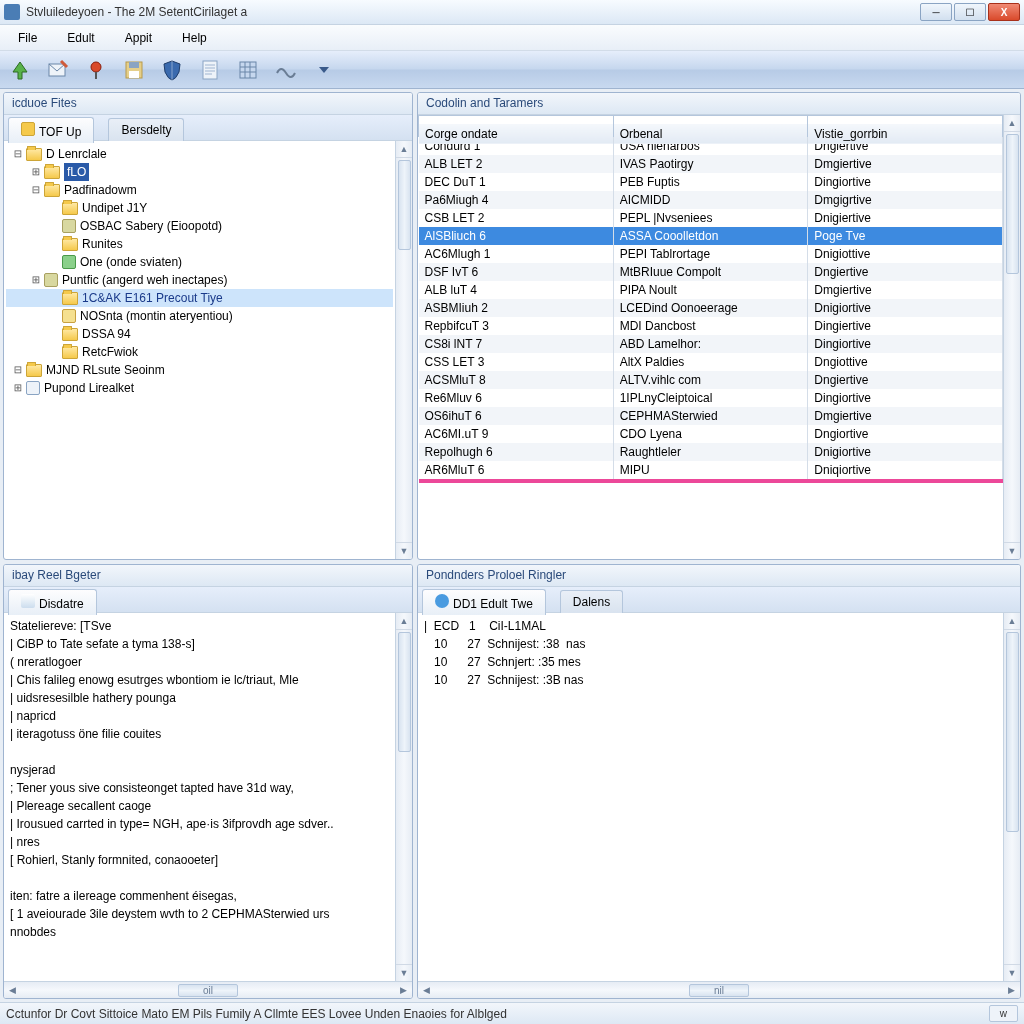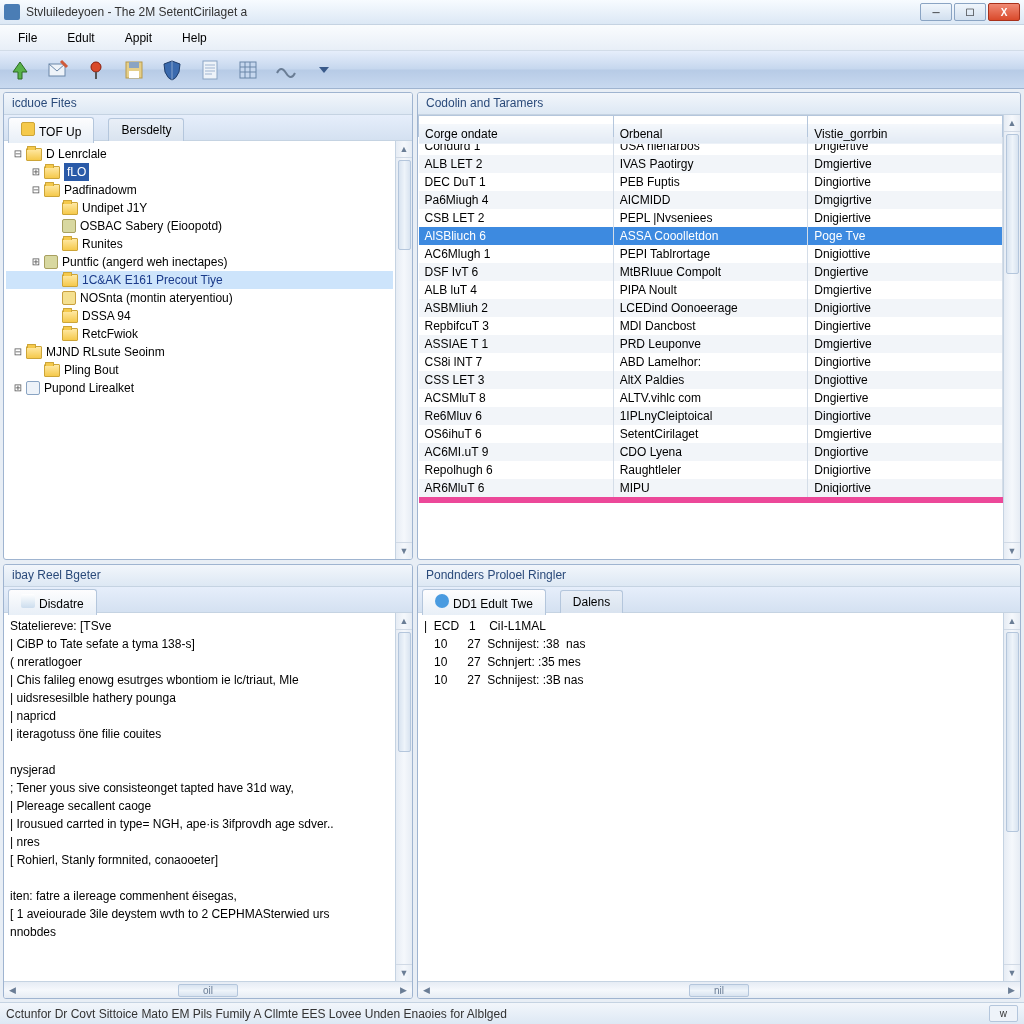--- a/index.html
+++ b/index.html
@@ -48,21 +48,21 @@
 .folder-icon::before { content:""; position:absolute; top:-3px; left:0; width:7px; height:3px; background:#f5c94b; border:1px solid #cda537; border-bottom:none; border-radius:1px 1px 0 0; }
 .ficon { width:14px; height:14px; margin-right:4px; display:inline-block; border-radius:2px; }
 
 
 .table-wrap { flex:1; overflow:auto; }
 .dtable { width:100%; border-collapse:collapse; table-layout:fixed; }
 .dtable th { background:linear-gradient(#f5f8fc,#e2eaf4); border:1px solid #b4c6dc; padding:3px 6px; text-align:left; font-weight:normal; font-size:12px; position:sticky; top:8px; }
 .dtable td { border-right:1px solid #d4dde8; padding:2px 6px; font-size:12px; white-space:nowrap; overflow:hidden; }
 .dtable tr:nth-child(even) td { background:#f2f5f9; }
 .dtable tr.selected td { background:#3d8ae0; color:#fff; }
-.dtable tr.cut td { border-bottom:6px solid #ec4899; }
+.dtable tr.cut td { border-bottom:4px solid #ec4899; }
 
 
 .textpane { flex:1; overflow:auto; padding:4px 6px; font-family:Tahoma,sans-serif; font-size:12px; line-height:18px; white-space:pre; }
 
 .statusbar { height:22px; background:linear-gradient(#f2f6fb,#dde8f4); border-top:1px solid #c5d3e2; display:flex; align-items:center; padding:0 6px; font-size:11px; color:#333; }
 .statusbar .spacer { flex:1; }
 .status-btn { padding:2px 10px; border:1px solid #b4c6dc; background:#eef3f9; margin-left:4px; cursor:pointer; font-size:10px; border-radius:2px; }
 </style>
 </head>
 <body>
@@ -178,20 +178,26 @@
             <span class="ficon" style="background:#d8d8a0;border:1px solid #a8a060"></span>
             <span class="tree-label">OSBAC Sabery (Eioopotd)</span>
           </div>
           <div class="tree-row">
             <span class="indent" style="width:40px"></span>
             <span class="exp"></span>
             <span class="folder-icon"></span>
             <span class="tree-label">Runites</span>
           </div>
           <div class="tree-row">
+            <span class="indent" style="width:40px"></span>
+            <span class="exp"></span>
+            <span class="ficon" style="background:#8ad08a;border:1px solid #4a9a4a"></span>
+            <span class="tree-label">One (onde sviaten)</span>
+          </div>
+          <div class="tree-row">
             <span class="indent" style="width:22px"></span>
             <span class="exp">⊞</span>
             <span class="ficon" style="background:#d8d8a0;border:1px solid #a8a060"></span>
             <span class="tree-label">Puntfic (angerd weh inectapes)</span>
           </div>
           <div class="tree-row selected">
             <span class="indent" style="width:40px"></span>
             <span class="exp"></span>
             <span class="folder-icon"></span>
             <span class="tree-label">1C&amp;AK E161 Precout Tiye</span>
@@ -212,26 +218,20 @@
             <span class="indent" style="width:40px"></span>
             <span class="exp"></span>
             <span class="folder-icon"></span>
             <span class="tree-label">RetcFwiok</span>
           </div>
           <div class="tree-row">
             <span class="indent" style="width:4px"></span>
             <span class="exp">⊟</span>
             <span class="folder-icon"></span>
             <span class="tree-label">MJND RLsute Seoinm</span>
-          </div>
-          <div class="tree-row">
-            <span class="indent" style="width:22px"></span>
-            <span class="exp"></span>
-            <span class="folder-icon"></span>
-            <span class="tree-label">Pling Bout</span>
           </div>
           <div class="tree-row">
             <span class="indent" style="width:4px"></span>
             <span class="exp">⊞</span>
             <span class="ficon" style="background:#eef3f9;border:1px solid #8aa4c3"></span>
             <span class="tree-label">Pupond Lirealket</span>
           </div>
         </div>
       <div class="vscroll">
           <div class="up">▲</div>
@@ -303,25 +303,20 @@
                 <td>ASBMIiuh 2</td>
                 <td>LCEDind Oonoeerage</td>
                 <td>Dnigiortive</td>
               </tr>
               <tr>
                 <td>RepbifcuT  3</td>
                 <td>MDI Dancbost</td>
                 <td>Dingiertive</td>
               </tr>
               <tr>
-                <td>ASSIAE T  1</td>
-                <td>PRD Leuponve</td>
-                <td>Dmgiertive</td>
-              </tr>
-              <tr>
                 <td>CS8i lNT  7</td>
                 <td>ABD Lamelhor:</td>
                 <td>Dingiortive</td>
               </tr>
               <tr>
                 <td>CSS LET  3</td>
                 <td>AltX Paldies</td>
                 <td>Dngiottive</td>
               </tr>
               <tr>
@@ -329,21 +324,21 @@
                 <td>ALTV.vihlc com</td>
                 <td>Dngiertive</td>
               </tr>
               <tr>
                 <td>Re6Mluv  6</td>
                 <td>1IPLnyCleiptoical</td>
                 <td>Dingiortive</td>
               </tr>
               <tr>
                 <td>OS6ihuT  6</td>
-                <td>SetentCirilaget</td>
+                <td>CEPHMASterwied</td>
                 <td>Dmgiertive</td>
               </tr>
               <tr>
                 <td>AC6MI.uT  9</td>
                 <td>CDO Lyena</td>
                 <td>Dngiortive</td>
               </tr>
               <tr>
                 <td>Repolhugh 6</td>
                 <td>Raughtleler</td>

